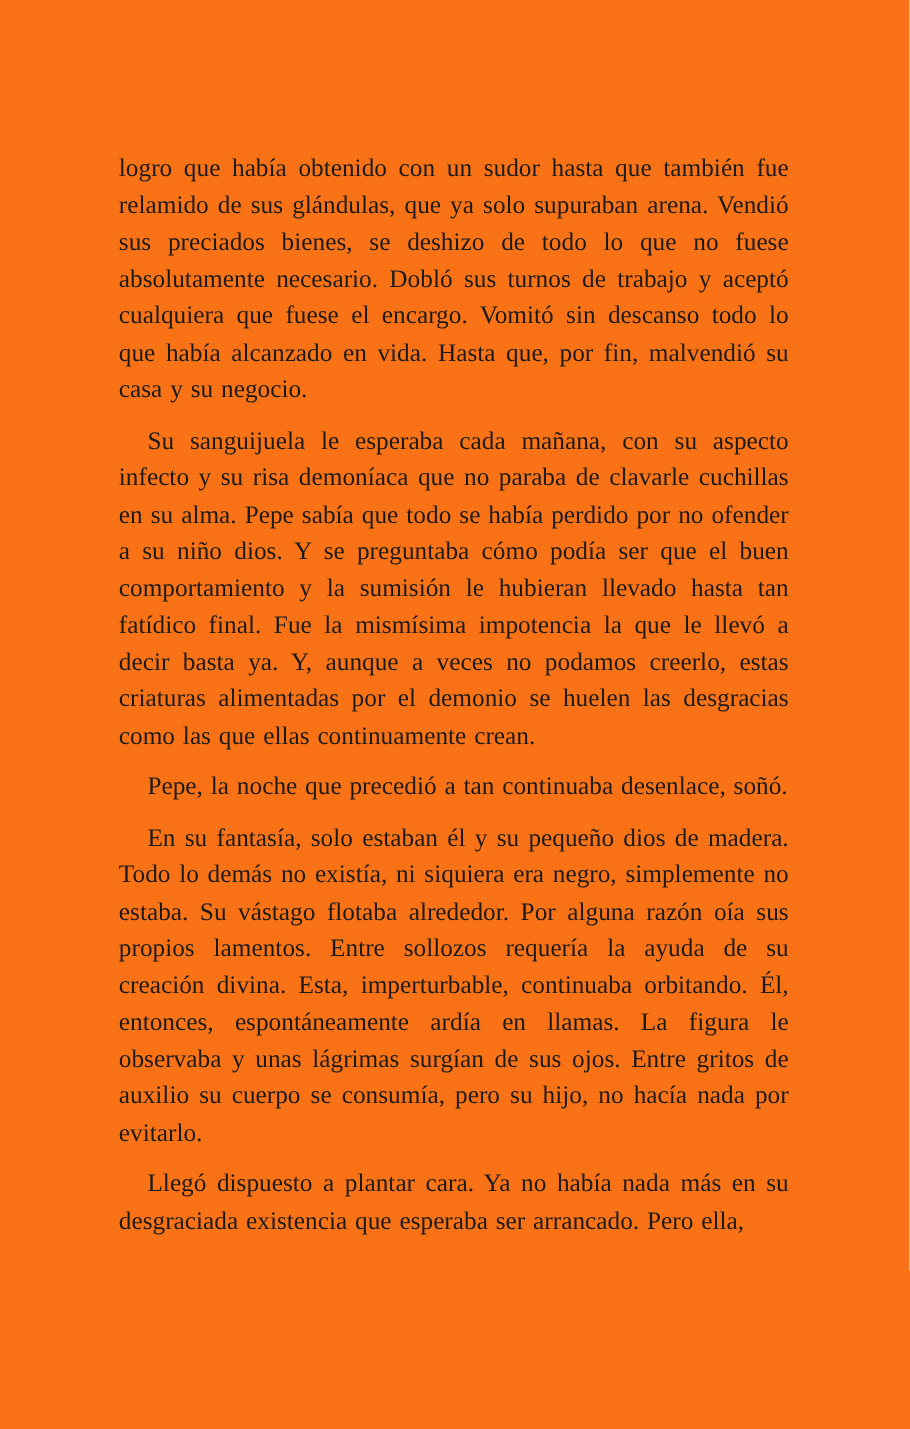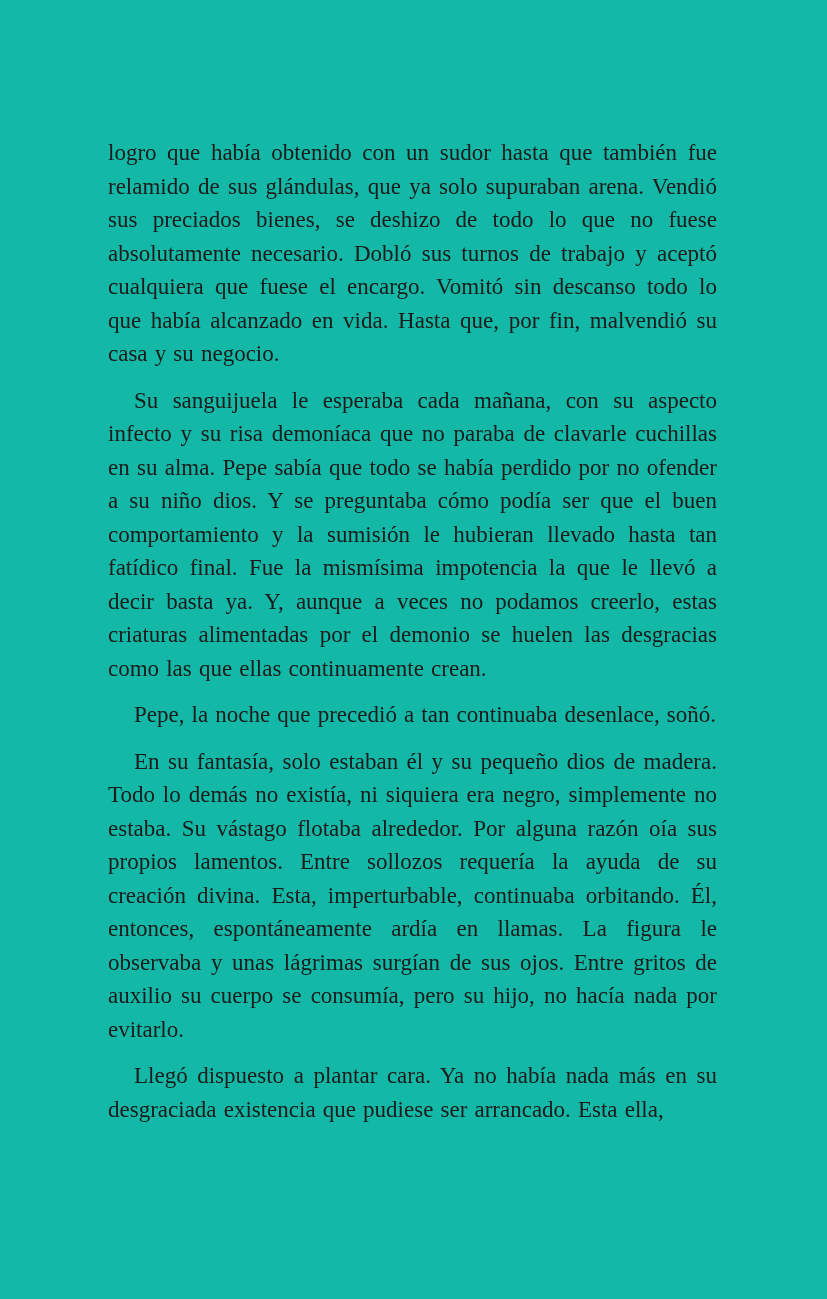--- a/index.html
+++ b/index.html
@@ -5,21 +5,21 @@
   html, body {
     margin: 0;
     padding: 0;
     background: #ffffff;
   }
   .page {
     position: relative;
     width: 827px;
     height: 1299px;
     margin: 0 auto;
-    background: #14b8a6;
+    background: #f97316;
     overflow: hidden;
     box-sizing: border-box;
   }
   .text-block {
     position: absolute;
     top: 136px;
     left: 108px;
     width: 609px;
     font-family: "Liberation Serif", "DejaVu Serif", serif;
     font-size: 23px;
@@ -46,15 +46,15 @@
 </style>
 </head>
 <body>
 
 <div class="page">
   <div class="text-block">
       <p class="para">logro que había obtenido con un sudor hasta que también fue relamido de sus glándulas, que ya solo supuraban arena. Vendió sus preciados bienes, se deshizo de todo lo que no fuese absolutamente necesario. Dobló sus turnos de trabajo y aceptó cualquiera que fuese el encargo. Vomitó sin descanso todo lo que había alcanzado en vida. Hasta que, por fin, malvendió su casa y su negocio.</p>
       <p class="para">Su sanguijuela le esperaba cada mañana, con su aspecto infecto y su risa demoníaca que no paraba de clavarle cuchillas en su alma. Pepe sabía que todo se había perdido por no ofender a su niño dios. Y se preguntaba cómo podía ser que el buen comportamiento y la sumisión le hubieran llevado hasta tan fatídico final. Fue la mismísima impotencia la que le llevó a decir basta ya. Y, aunque a veces no podamos creerlo, estas criaturas alimentadas por el demonio se huelen las desgracias como las que ellas continuamente crean.</p>
       <p class="para">Pepe, la noche que precedió a tan continuaba desenlace, soñó.</p>
       <p class="para">En su fantasía, solo estaban él y su pequeño dios de madera. Todo lo demás no existía, ni siquiera era negro, simplemente no estaba. Su vástago flotaba alrededor. Por alguna razón oía sus propios lamentos. Entre sollozos requería la ayuda de su creación divina. Esta, imperturbable, continuaba orbitando. Él, entonces, espontáneamente ardía en llamas. La figura le observaba y unas lágrimas surgían de sus ojos. Entre gritos de auxilio su cuerpo se consumía, pero su hijo, no hacía nada por evitarlo.</p>
-      <p class="para">Llegó dispuesto a plantar cara. Ya no había nada más en su desgraciada existencia que pudiese ser arrancado. Esta ella,</p>
+      <p class="para">Llegó dispuesto a plantar cara. Ya no había nada más en su desgraciada existencia que esperaba ser arrancado. Pero ella,</p>
     </div>
 </div>
 
 </body></html>

